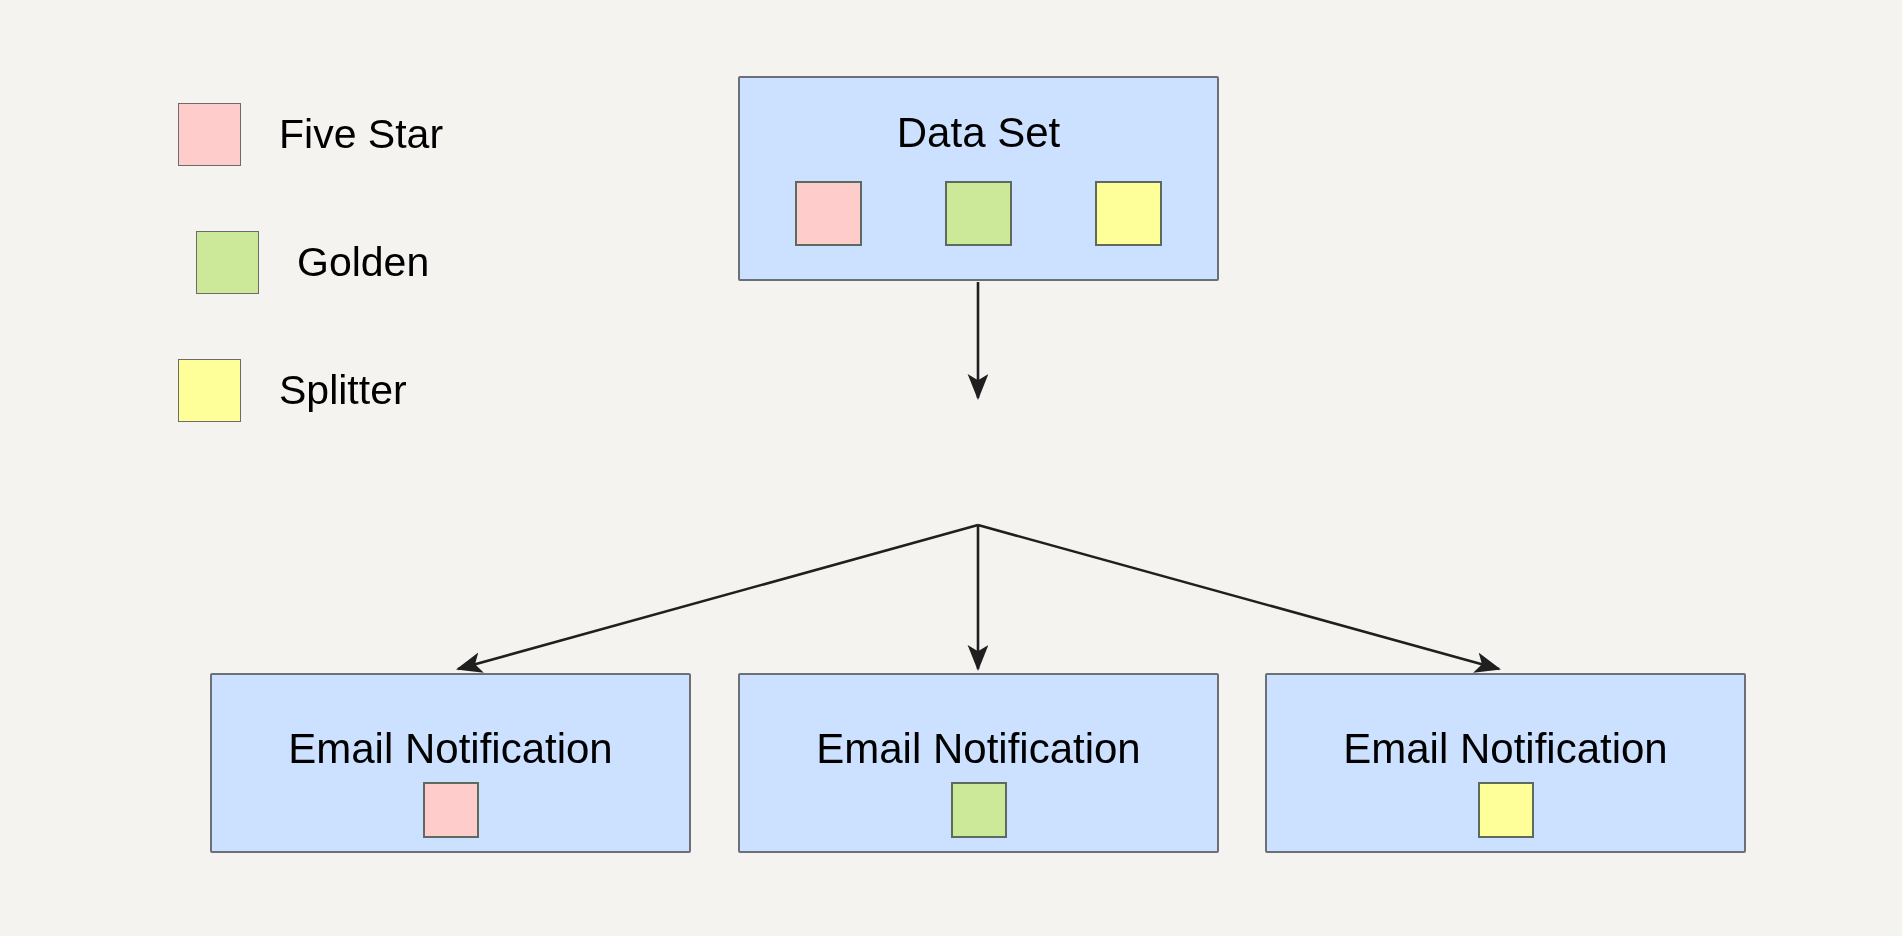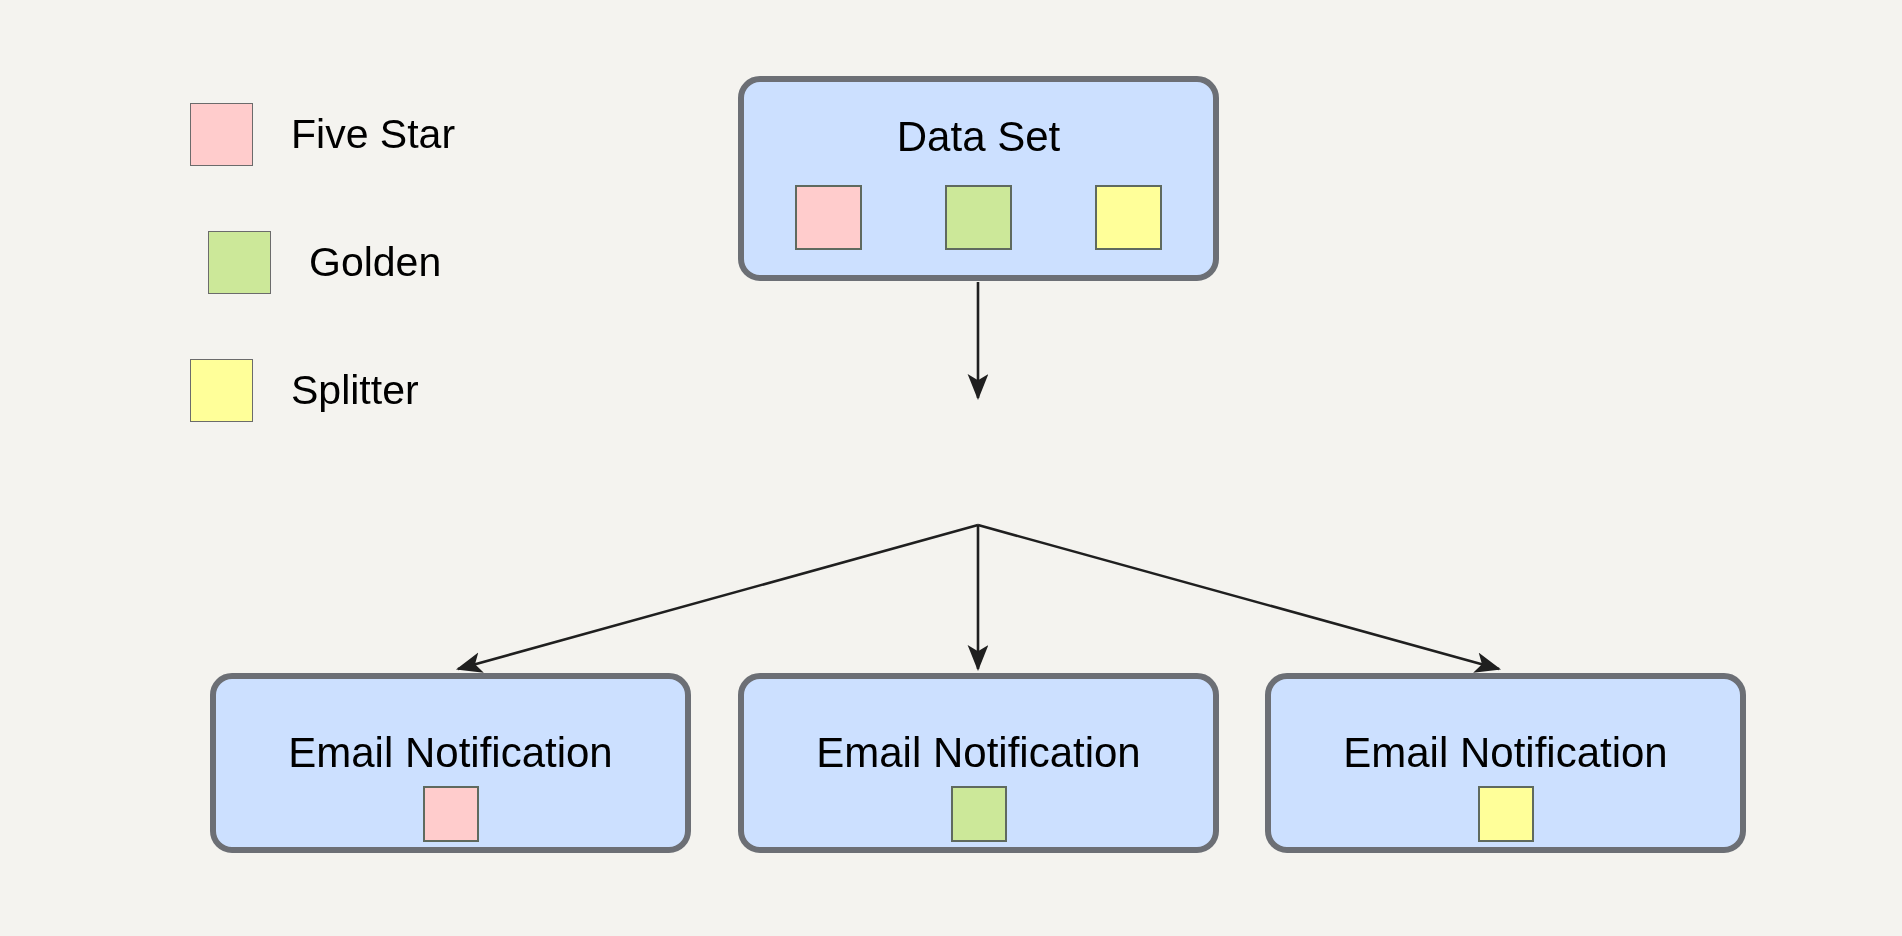--- a/index.html
+++ b/index.html
@@ -32,21 +32,21 @@
 
   
   #legend {
     position: absolute;
     left: 178px;
     top: 102px;
     width: 420px;
   }
   .legend-row {
     position: absolute;
-    left: 12px;
+    left: 0;
     height: 65px;
     display: flex;
     align-items: center;
     justify-content: space-between;
   }
   .legend-row.r0 { top: 0px; }
   .legend-row.r1 { top: 128px; margin-left: 18px; }
   .legend-row.r2 { top: 256px; }
   .legend-swatch {
     width: 63px;
@@ -61,22 +61,22 @@
     color: #000000;
     line-height: 1;
     white-space: nowrap;
   }
 
   
   .node {
     position: absolute;
     box-sizing: border-box;
     background: #cce0ff;
-    border: 6px solid #a21caf;
-    border-radius: 22px;
+    border: 2px solid #a21caf;
+    border-radius: 2px;
     display: flex;
     flex-direction: column;
     align-items: center;
   }
   .node-title {
     font-size: 42px;
     color: #000000;
     line-height: 1;
     white-space: nowrap;
   }

